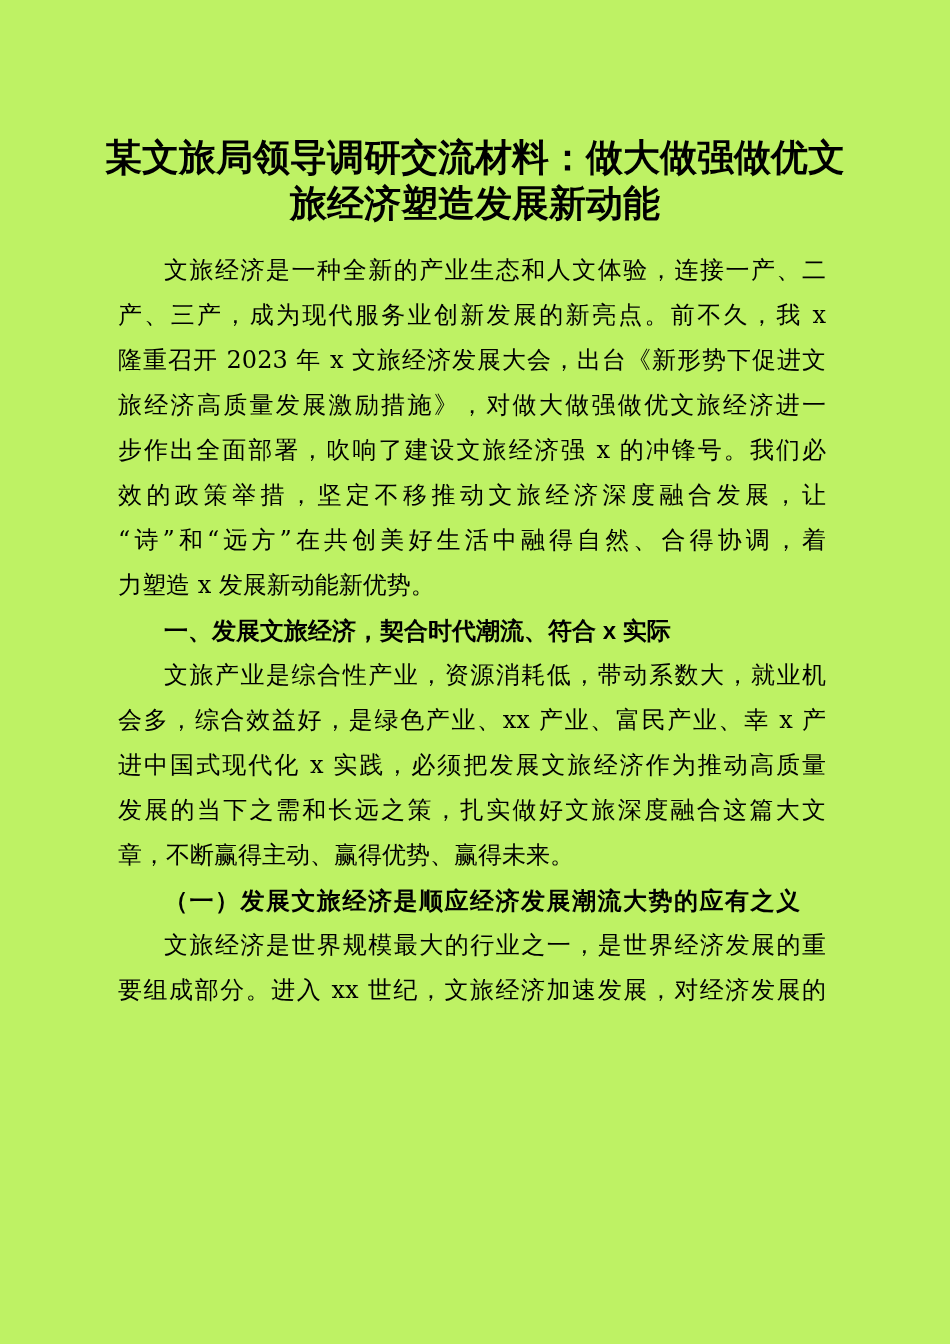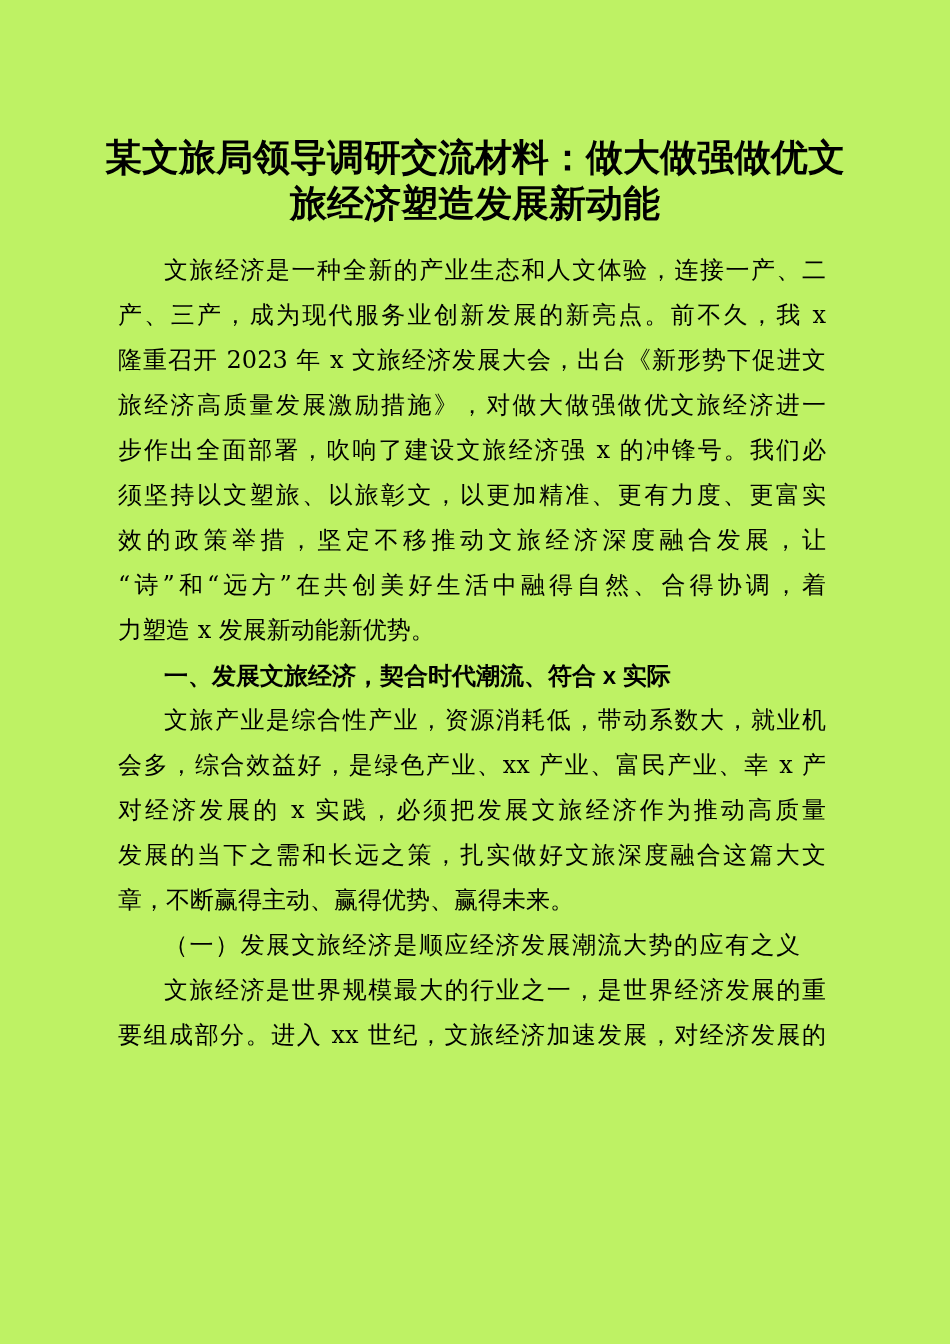--- a/index.html
+++ b/index.html
@@ -70,21 +70,21 @@
     font-weight: bold;
     font-size: 24px;
     letter-spacing: 0px;
   }
   .h2 {
     display: block;
     white-space: nowrap;
     height: 45px;
     padding-left: 46px;
     font-family: "DejaVu Serif", "Liberation Serif", serif;
-    font-weight: normal;
+    font-weight: bold;
     font-size: 24px;
     letter-spacing: 1.5px;
   }
 </style>
 </head>
 <body>
 
 <div class="page">
 
   <h1 class="title">
@@ -93,32 +93,31 @@
   </h1>
 
   <div class="body">
 
     <div>
       <span class="line indent">文旅经济是一种全新的产业生态和人文体验，连接一产、二</span>
       <span class="line">产、三产，成为现代服务业创新发展的新亮点。前不久，我 x</span>
       <span class="line">隆重召开 2023 年 x 文旅经济发展大会，出台《新形势下促进文</span>
       <span class="line">旅经济高质量发展激励措施》，对做大做强做优文旅经济进一</span>
       <span class="line">步作出全面部署，吹响了建设文旅经济强 x 的冲锋号。我们必</span>
-      <span class="line">须坚持以文塑旅、以旅彰文，以更加精准、更有力度、更富实</span>
       <span class="line">效的政策举措，坚定不移推动文旅经济深度融合发展，让</span>
       <span class="line">“诗”和“远方”在共创美好生活中融得自然、合得协调，着</span>
       <span class="line last">力塑造 x 发展新动能新优势。</span>
     </div>
 
     <span class="h1">一、发展文旅经济，契合时代潮流、符合 x 实际</span>
 
     <div>
       <span class="line indent">文旅产业是综合性产业，资源消耗低，带动系数大，就业机</span>
       <span class="line">会多，综合效益好，是绿色产业、xx 产业、富民产业、幸 x 产</span>
-      <span class="line">对经济发展的 x 实践，必须把发展文旅经济作为推动高质量</span>
+      <span class="line">进中国式现代化 x 实践，必须把发展文旅经济作为推动高质量</span>
       <span class="line">发展的当下之需和长远之策，扎实做好文旅深度融合这篇大文</span>
       <span class="line last">章，不断赢得主动、赢得优势、赢得未来。</span>
     </div>
 
     <span class="h2">（一）发展文旅经济是顺应经济发展潮流大势的应有之义</span>
 
     <div>
       <span class="line indent">文旅经济是世界规模最大的行业之一，是世界经济发展的重</span>
       <span class="line">要组成部分。进入 xx 世纪，文旅经济加速发展，对经济发展的</span>
     </div>

